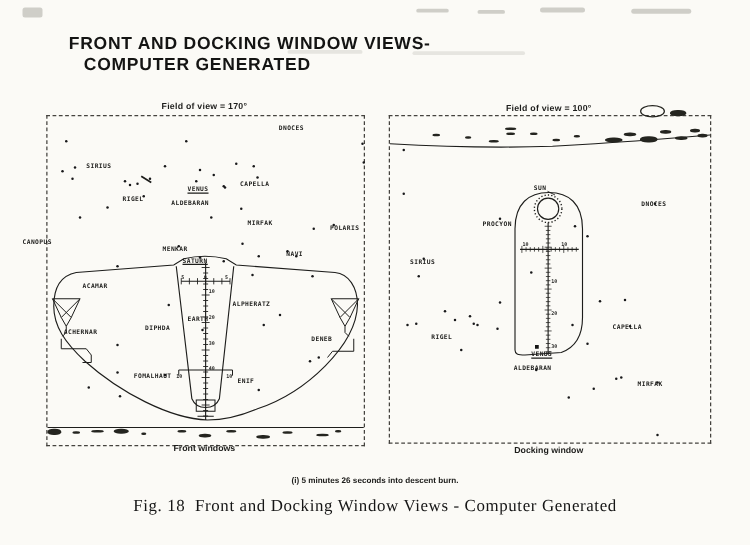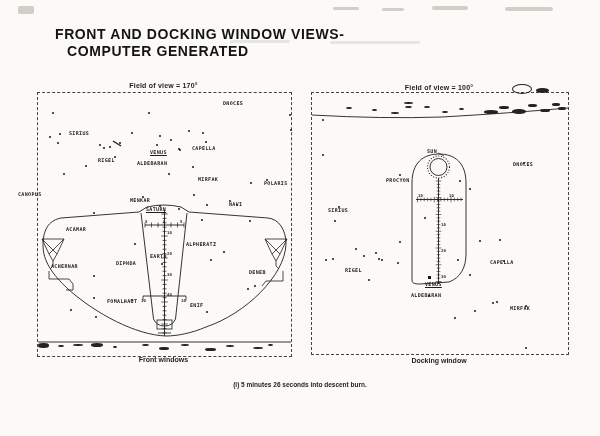--- a/index.html
+++ b/index.html
@@ -337,13 +337,14 @@
       <div class="rnum" style="left: 129px; top: 129px;">10</div>
       <div class="rnum" style="left: 129px; top: 155px;">20</div>
       <div class="rnum" style="left: 129px; top: 181px;">30</div>
       <div class="venus-sq" style="left: 115.5px; top: 182.5px;"></div>
     </div>
 
   <div class="panel-footer foot-left">Front windows</div>
   <div class="panel-footer foot-right">Docking window</div>
 
   <div class="note">(i) 5 minutes 26 seconds into descent burn.</div>
+  <div class="figcap">Fig. 18  Front and Docking Window Views - Computer Generated</div>
 </div>
 
 </body></html>

